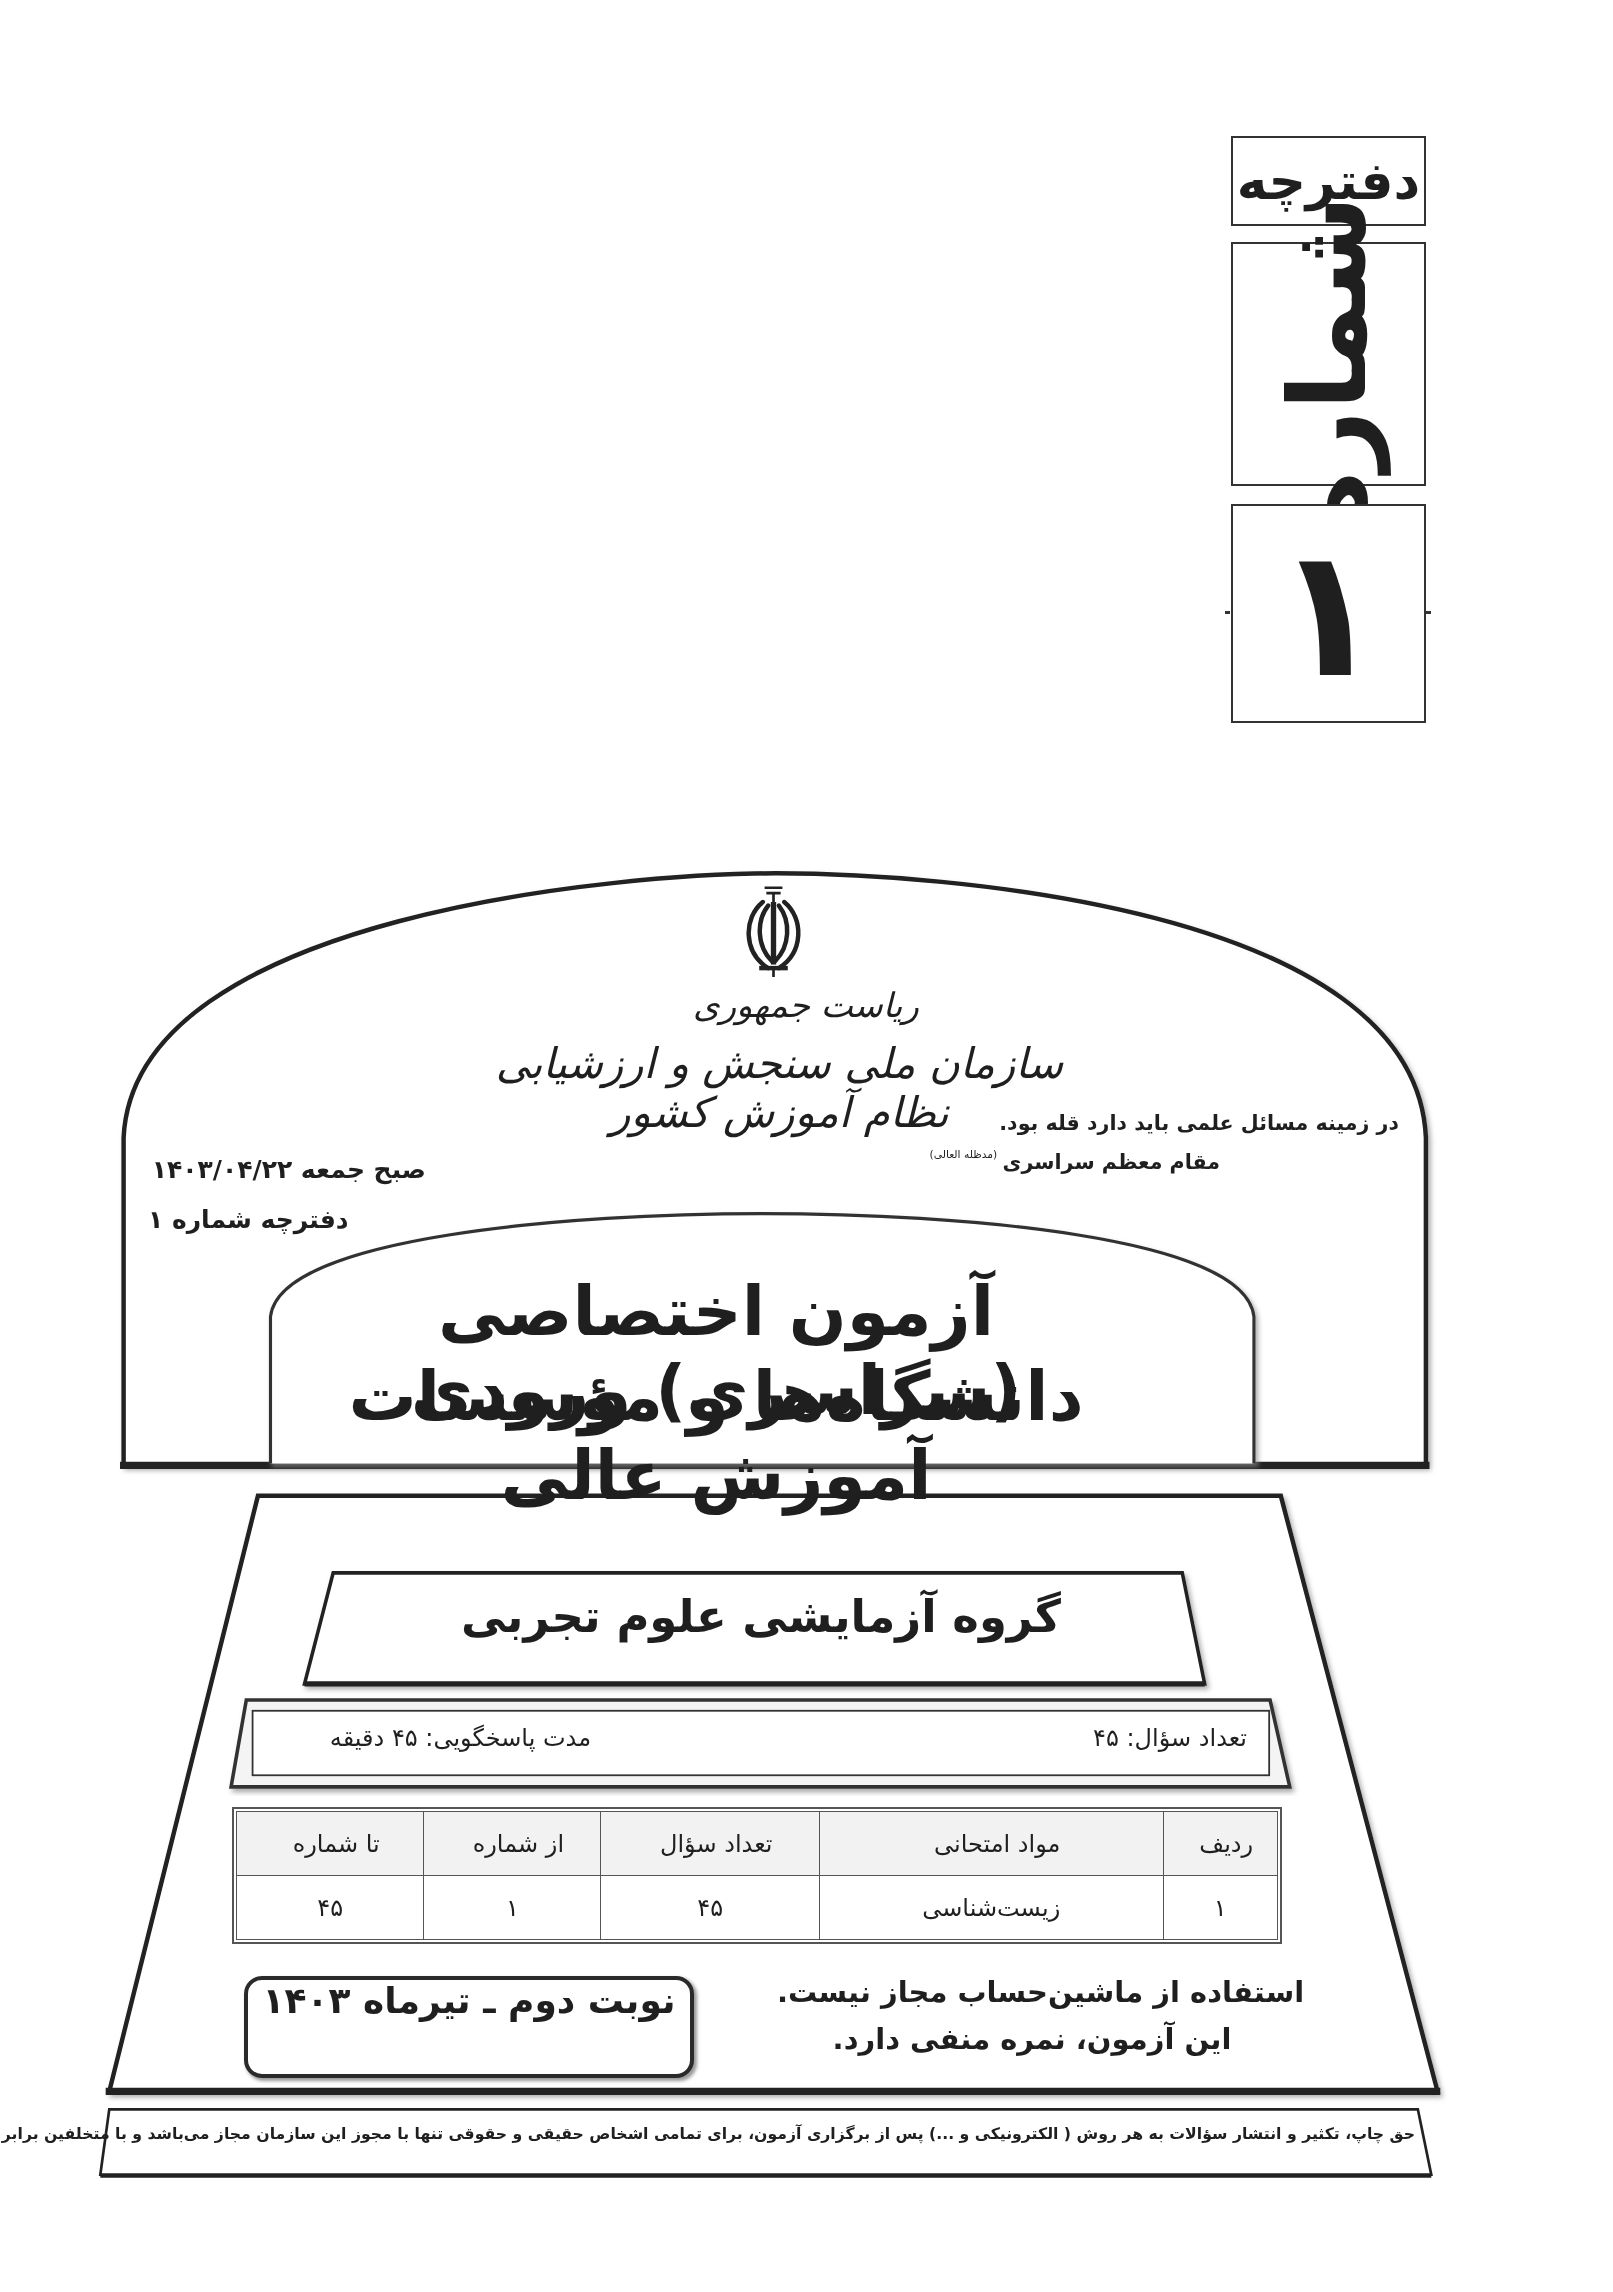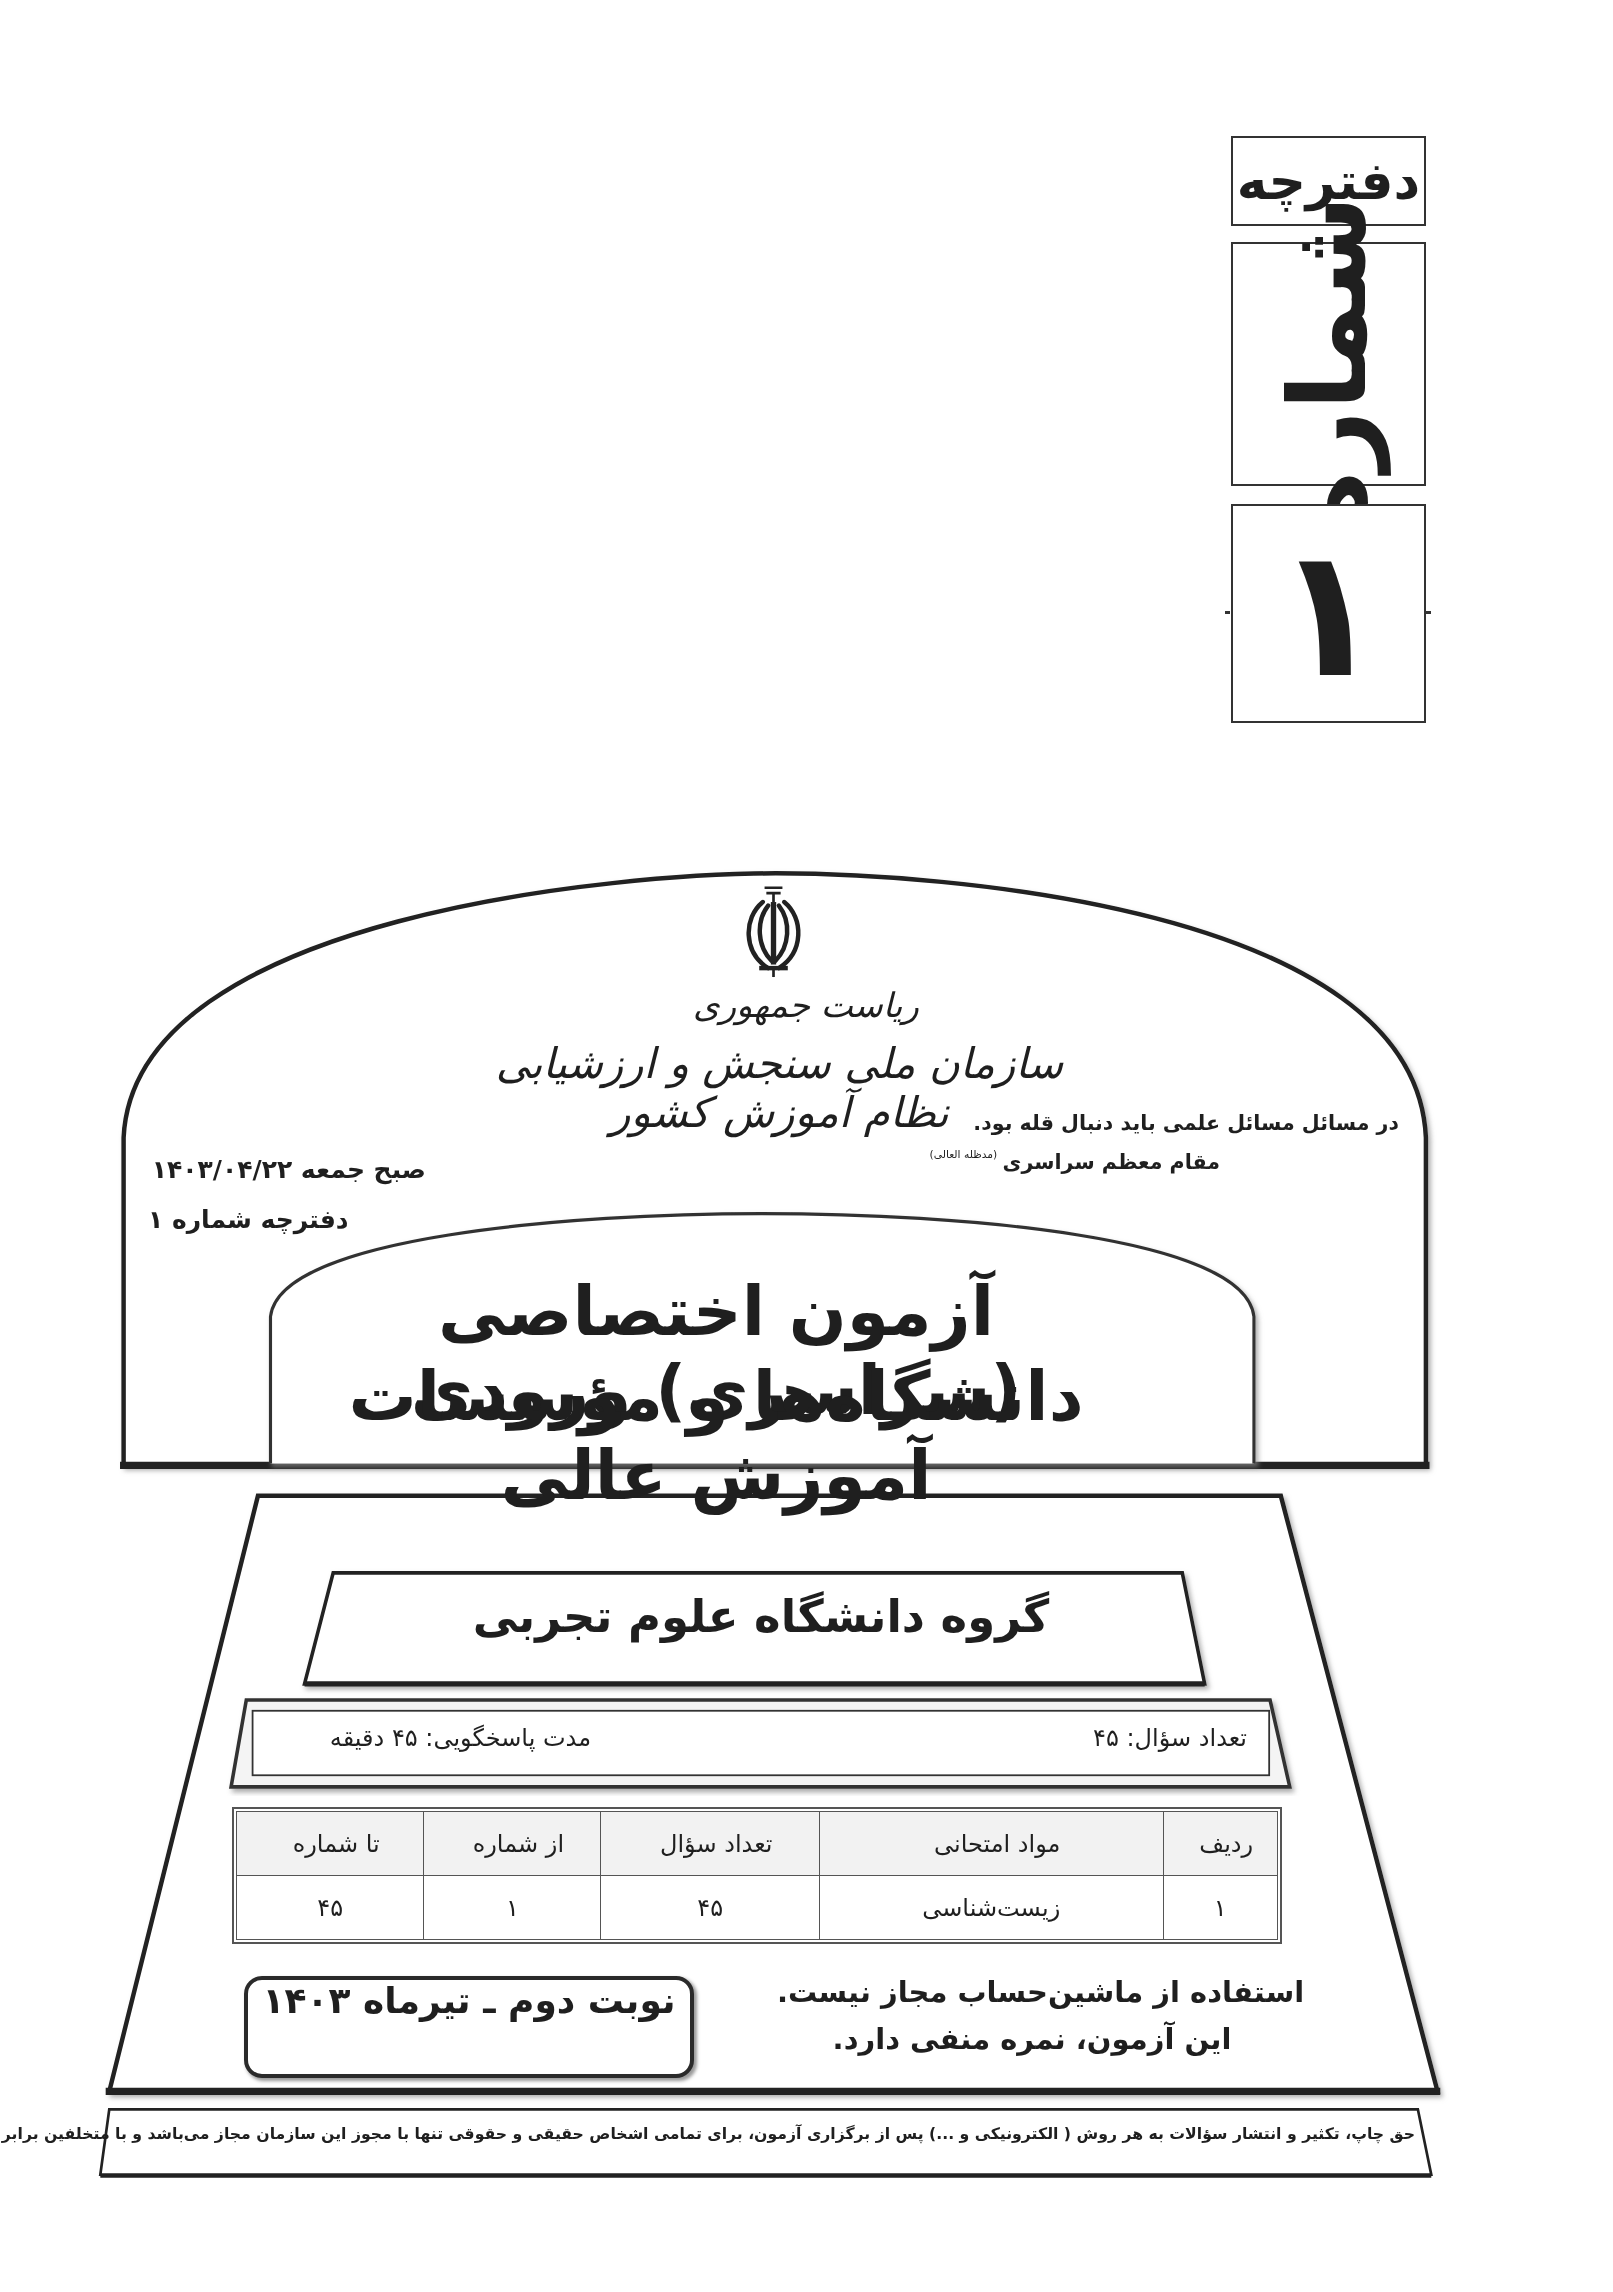--- a/index.html
+++ b/index.html
@@ -206,32 +206,32 @@
   <rect x="39" y="22" width="6" height="70" fill="#222"></rect>
   <path d="M34 12 L50 12 M32 6 L52 6" stroke="#222" stroke-width="3"></path>
   <path d="M42 12 L42 22" stroke="#222" stroke-width="3"></path>
   <path d="M26 96 L58 96" stroke="#222" stroke-width="5"></path>
   <path d="M42 96 L42 106" stroke="#222" stroke-width="3"></path>
 </svg>
 
 <div class="abs t-presidency rtl">ریاست جمهوری</div>
 <div class="abs t-org rtl">سازمان ملی سنجش و ارزشیابی نظام آموزش کشور</div>
 
-<div class="abs t-quote rtl">در مسائل مسائل علمی باید دنبال قله بود.</div>
+<div class="abs t-quote rtl">در زمینه مسائل علمی باید دارد قله بود.</div>
 <div class="abs t-quote-author rtl">
   <span>مقام معظم سراسری</span><sup>(مدظله العالی)</sup>
 </div>
 
 <div class="abs t-date rtl">صبح جمعه ۱۴۰۳/۰۴/۲۲</div>
 <div class="abs t-booklet rtl">دفترچه شماره ۱</div>
 
 <div class="abs t-title1 rtl">آزمون اختصاصی (سراسری) ورودی</div>
 <div class="abs t-title2 rtl">دانشگاه‌ها و مؤسسات آموزش عالی</div>
 
-<div class="abs t-group rtl">گروه دانشگاه علوم تجربی</div>
+<div class="abs t-group rtl">گروه آزمایشی علوم تجربی</div>
 
 <div class="abs info-count rtl">تعداد سؤال: ۴۵</div>
 <div class="abs info-duration rtl">مدت پاسخگویی:  ۴۵ دقیقه</div>
 
 <table class="subj">
   <thead>
     <tr>
       <th style="width:11%">ردیف</th>
       <th style="width:33%">مواد امتحانی</th>
       <th style="width:21%">تعداد سؤال</th>

